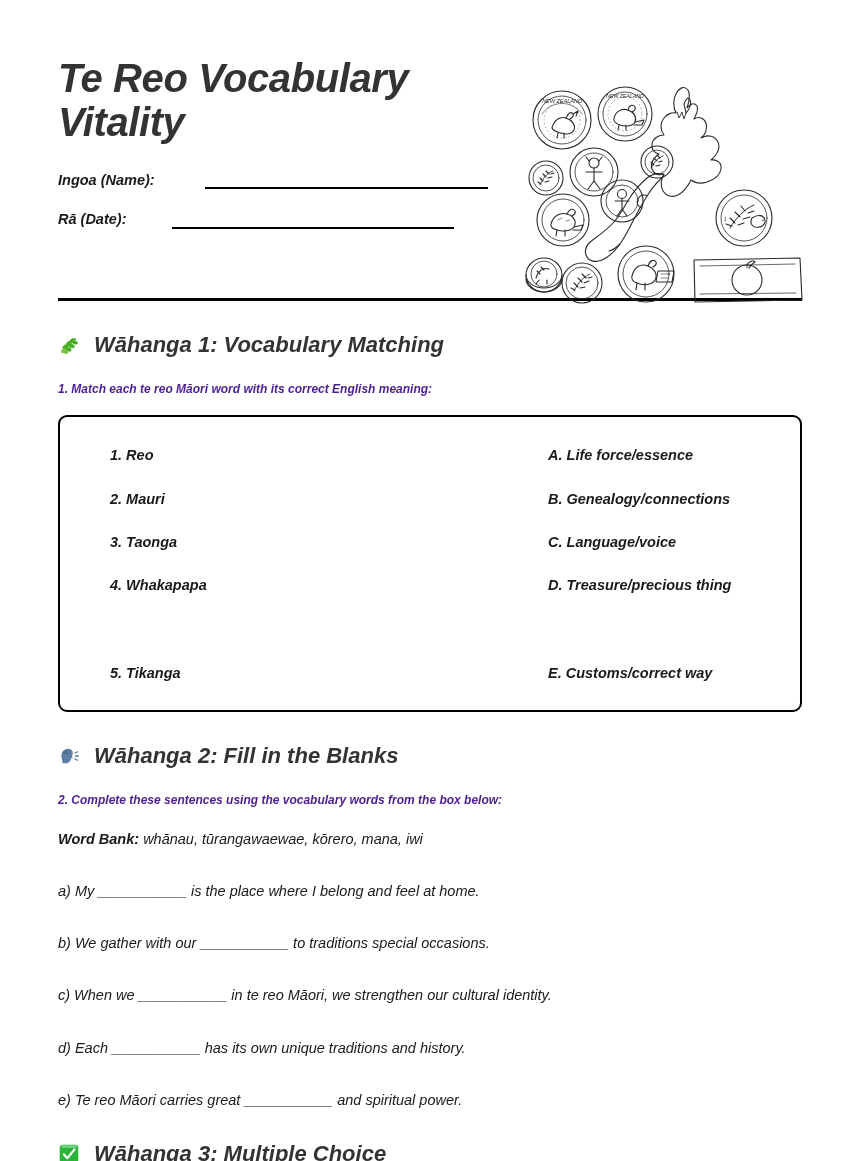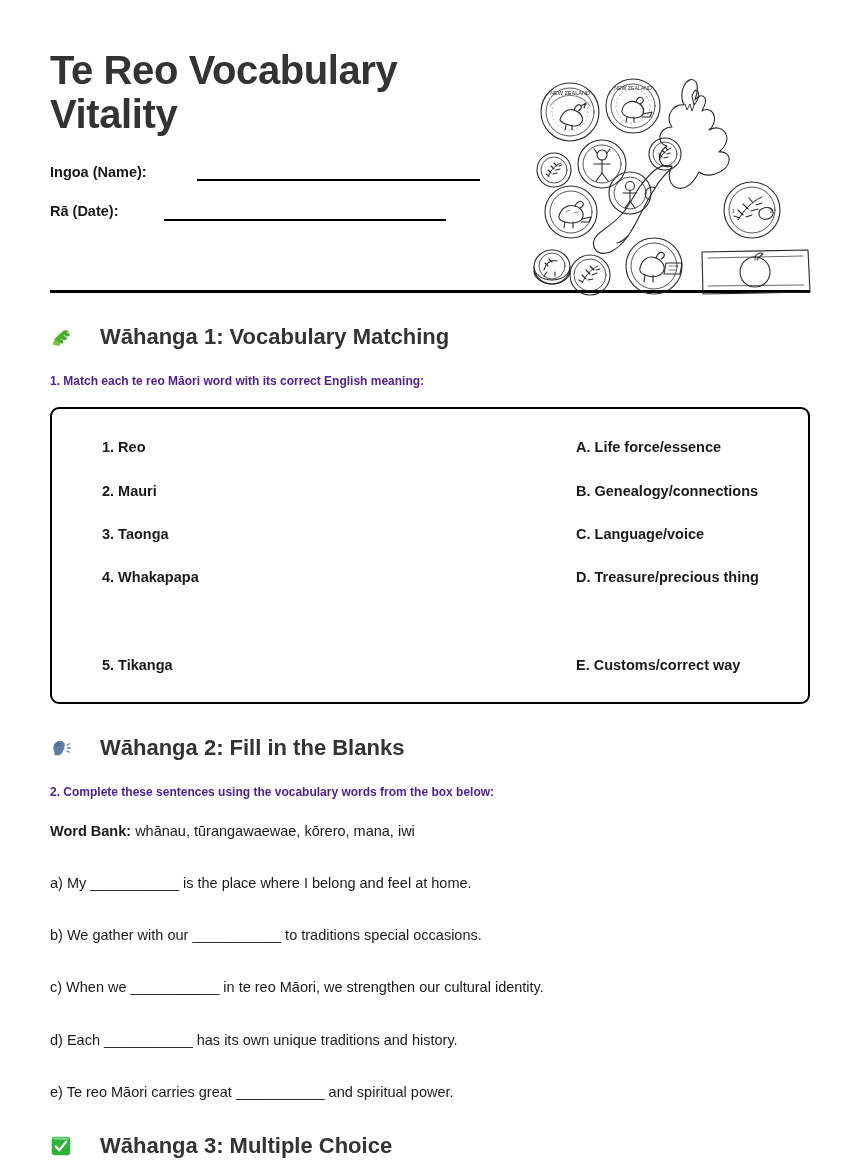--- a/index.html
+++ b/index.html
@@ -14,21 +14,22 @@
     font-family: "Liberation Sans", sans-serif;
     color: #1a1a1a;
     -webkit-font-smoothing: antialiased;
   }
 
   .page {
     position: relative;
     width: 860px;
     height: 939px;
     box-sizing: border-box;
-    padding: 0;
+    padding: 8px;
+    font-style: italic;
   }
 
   
   .header {
     position: relative;
     padding: 48px 50px 0 50px;
     height: 290px;
     box-sizing: border-box;
   }
   .title {
@@ -84,21 +85,21 @@
   }
 
   
   .content {
     padding: 0 50px;
   }
 
   .section-heading {
     display: flex;
     align-items: center;
-    gap: 24px;
+    gap: 10px;
     font-size: 22px;
     font-weight: bold;
     color: #333333;
     margin: 30px 0 0 0;
     line-height: 1.25;
   }
   .section-emoji {
     font-size: 21px;
     line-height: 1;
     display: inline-block;
@@ -116,21 +117,20 @@
   }
 
   
   .match-box {
     margin-top: 18px;
     border: 2px solid #000000;
     border-radius: 9px;
     padding: 30px 28px 28px 28px;
     box-sizing: border-box;
     display: flex;
-    gap: 36px;
   }
   .match-col {
     display: flex;
     flex-direction: column;
   }
   .match-col.left { width: 460px; padding-left: 22px; box-sizing: border-box; }
   .match-col.right { flex: 1; }
   .match-item {
     font-size: 14.5px;
     font-weight: bold;

